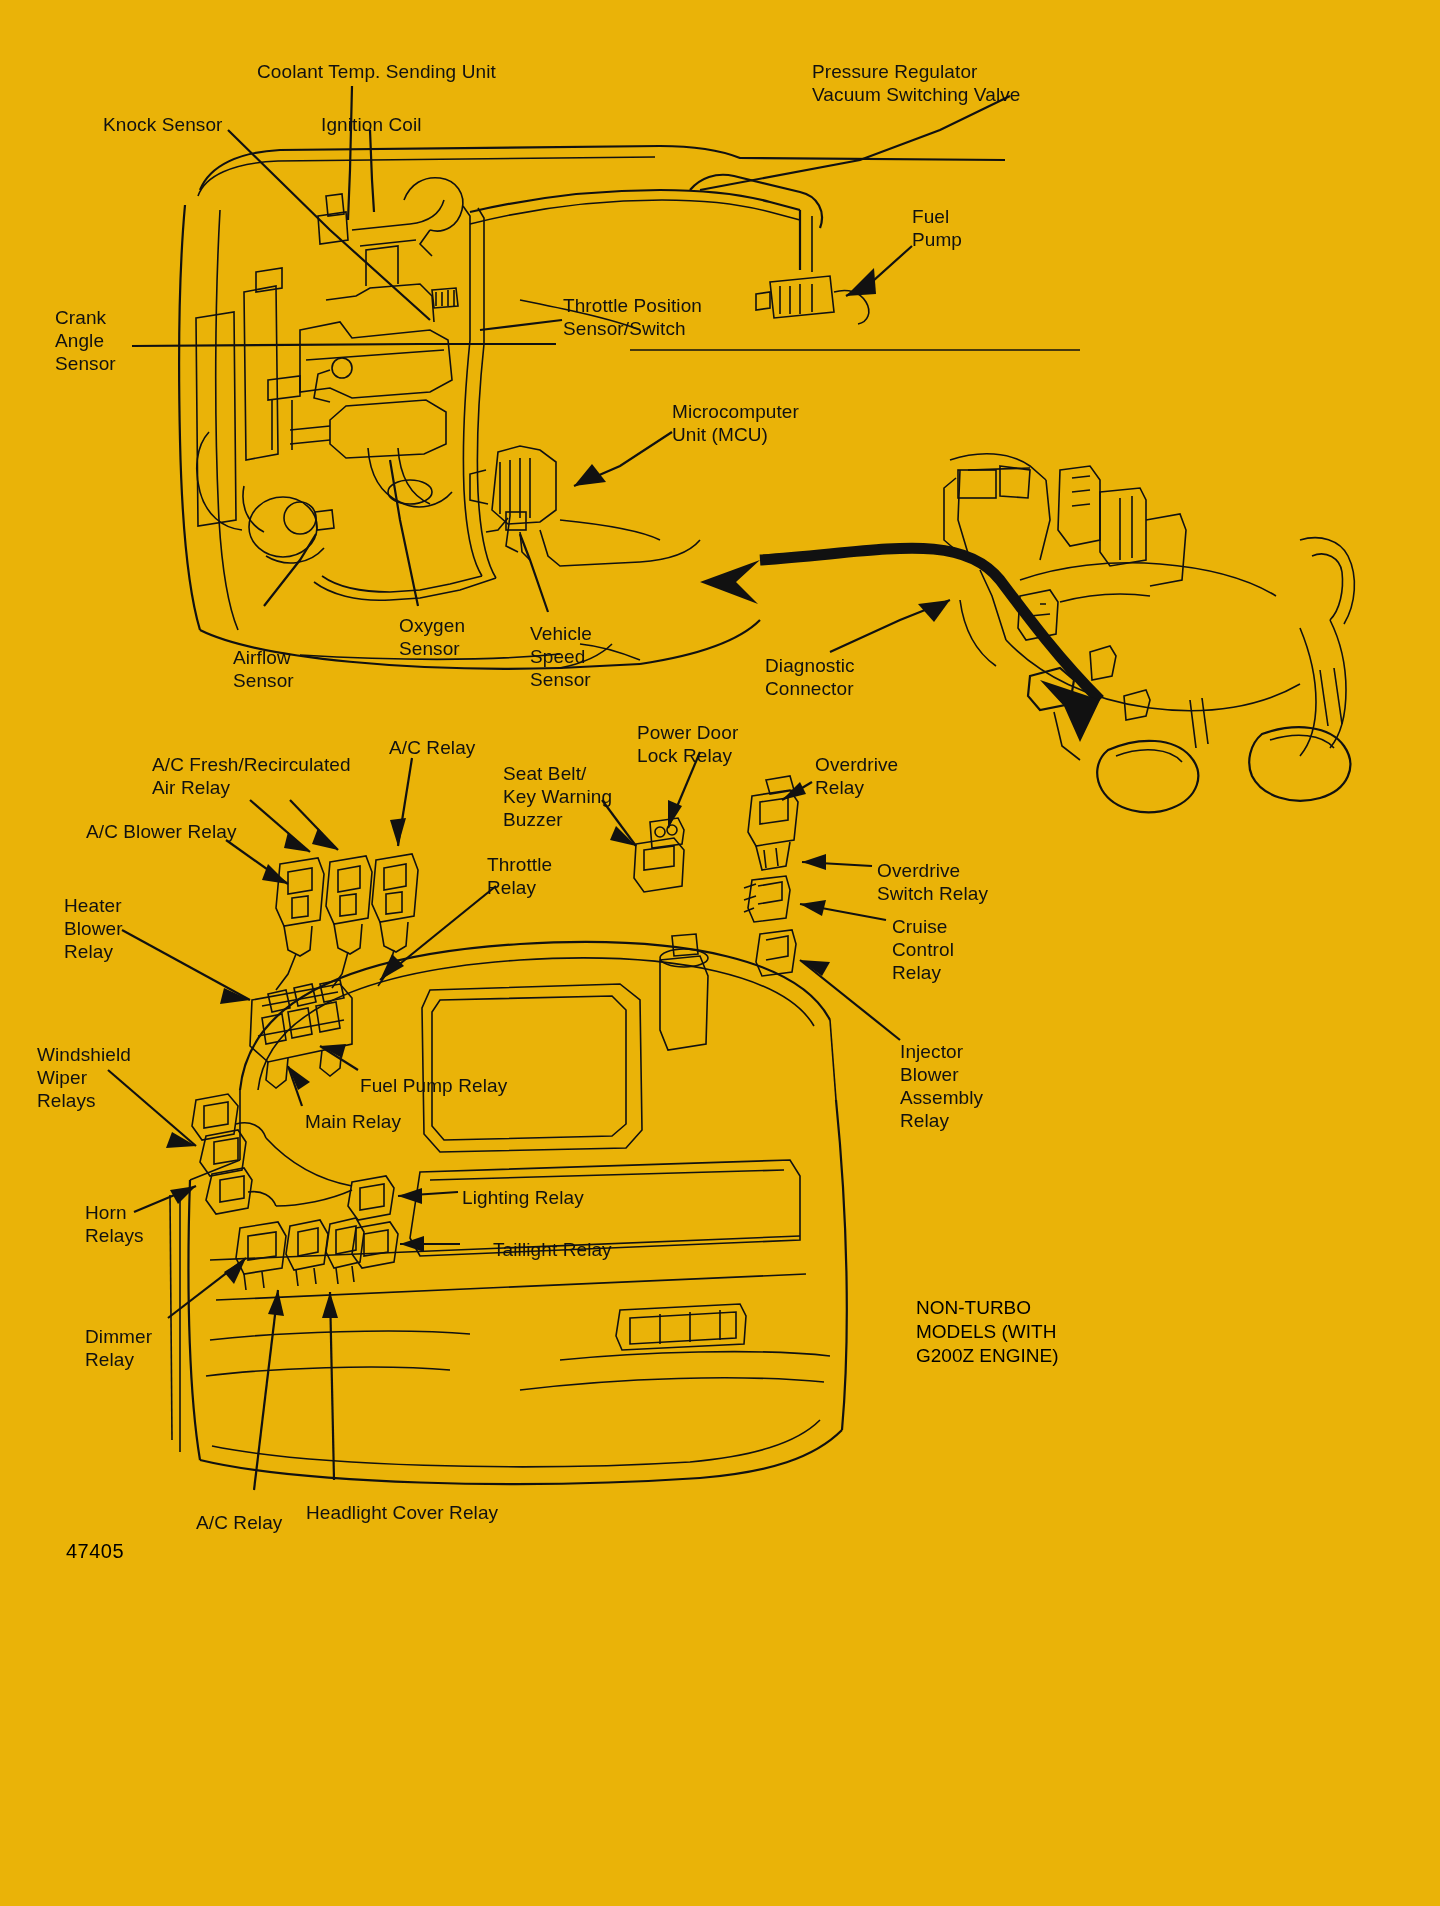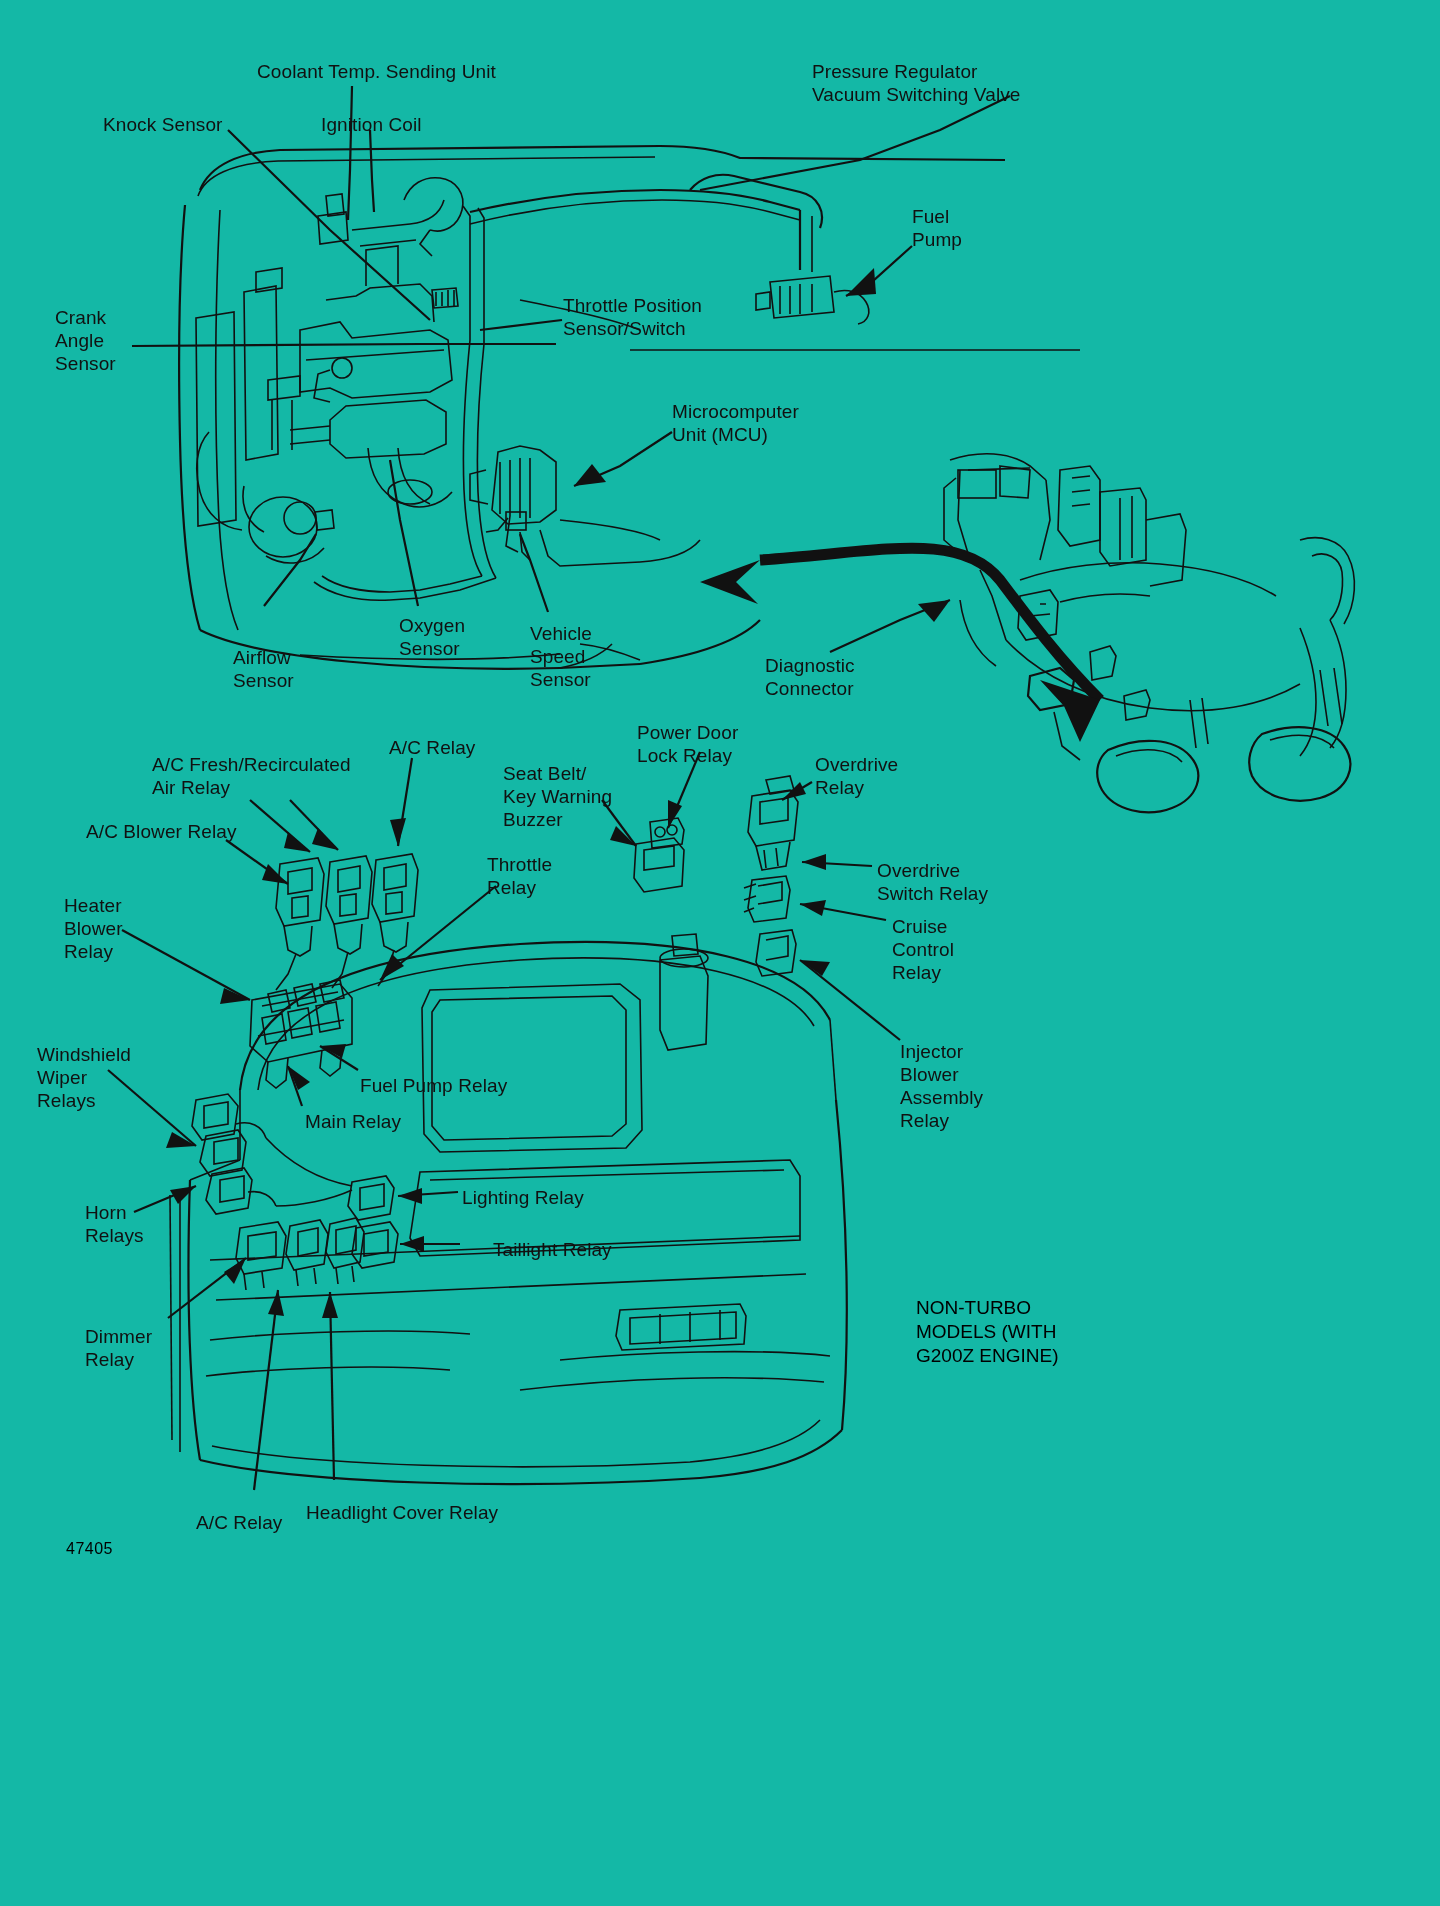--- a/index.html
+++ b/index.html
@@ -9,33 +9,33 @@
   }
   body {
     font-family: "Liberation Sans", sans-serif;
     color: #000000;
   }
   #page {
     position: relative;
     width: 1440px;
     height: 1906px;
     overflow: hidden;
-    background: #14b8a6;
+    background: #eab308;
   }
   .label {
     position: absolute;
     font-size: 19px;
     line-height: 23px;
     color: #111111;
     white-space: pre;
     letter-spacing: 0.1px;
   }
   .figno {
     position: absolute;
-    font-size: 16px;
+    font-size: 20px;
     letter-spacing: 0.5px;
   }
   .note {
     position: absolute;
     font-size: 19px;
     line-height: 24px;
     white-space: pre;
   }
   svg.art {
     position: absolute;

